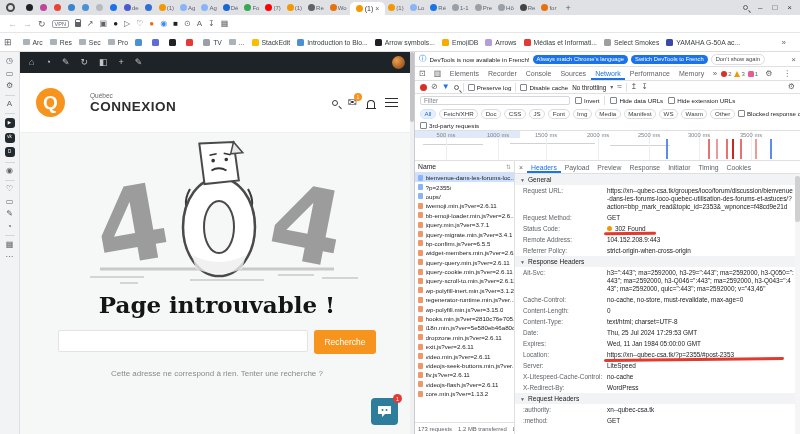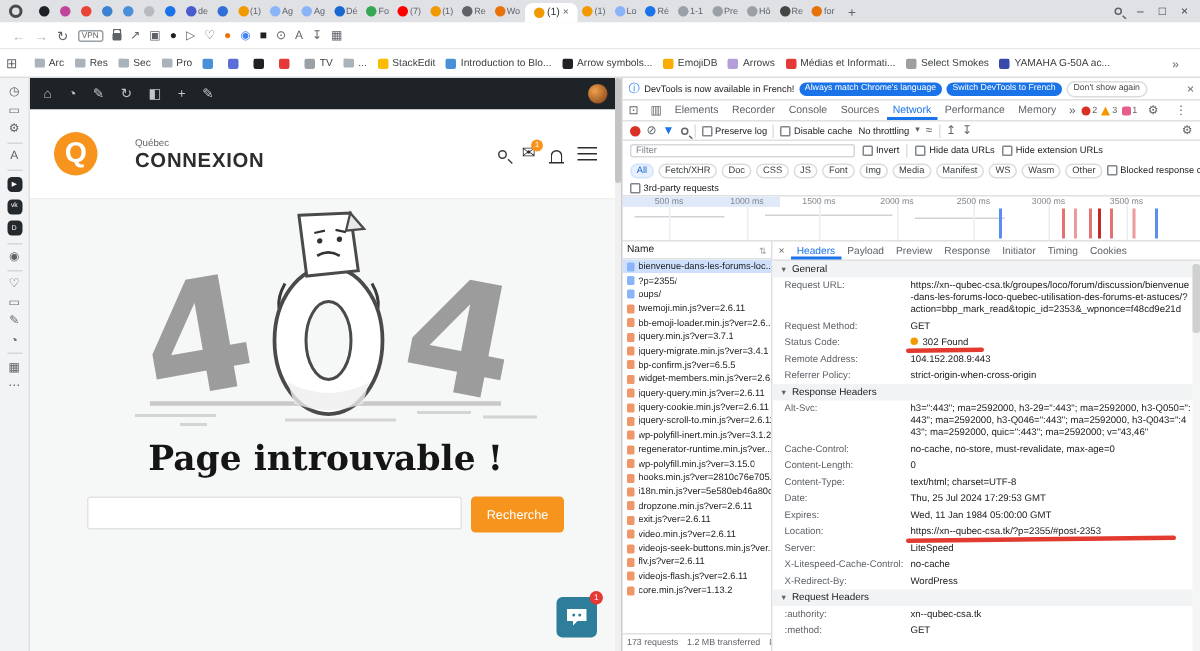--- a/index.html
+++ b/index.html
@@ -591,20 +591,21 @@
         </g>
       </svg>
 
       <div class="p-title">Page introuvable !</div>
 
       <div class="search-row">
         <input class="search-input" type="text" value="" style="">
         <button class="search-btn">Recherche</button>
       </div>
 
+      <div class="p-caption">Cette adresse ne correspond à rien. Tenter une recherche ?</div>
 
       <div class="chatbtn">
         <svg width="15" height="13" viewBox="0 0 15 13">
           <path d="M1,1 h13 v8 h-6 l-3,3 v-3 h-4 z" fill="#ffffff"></path>
           <circle cx="5.5" cy="5" r="1" fill="#2e7d9a"></circle>
           <circle cx="9.5" cy="5" r="1" fill="#2e7d9a"></circle>
         </svg>
         <span class="badge">1</span>
       </div>
     </div>

